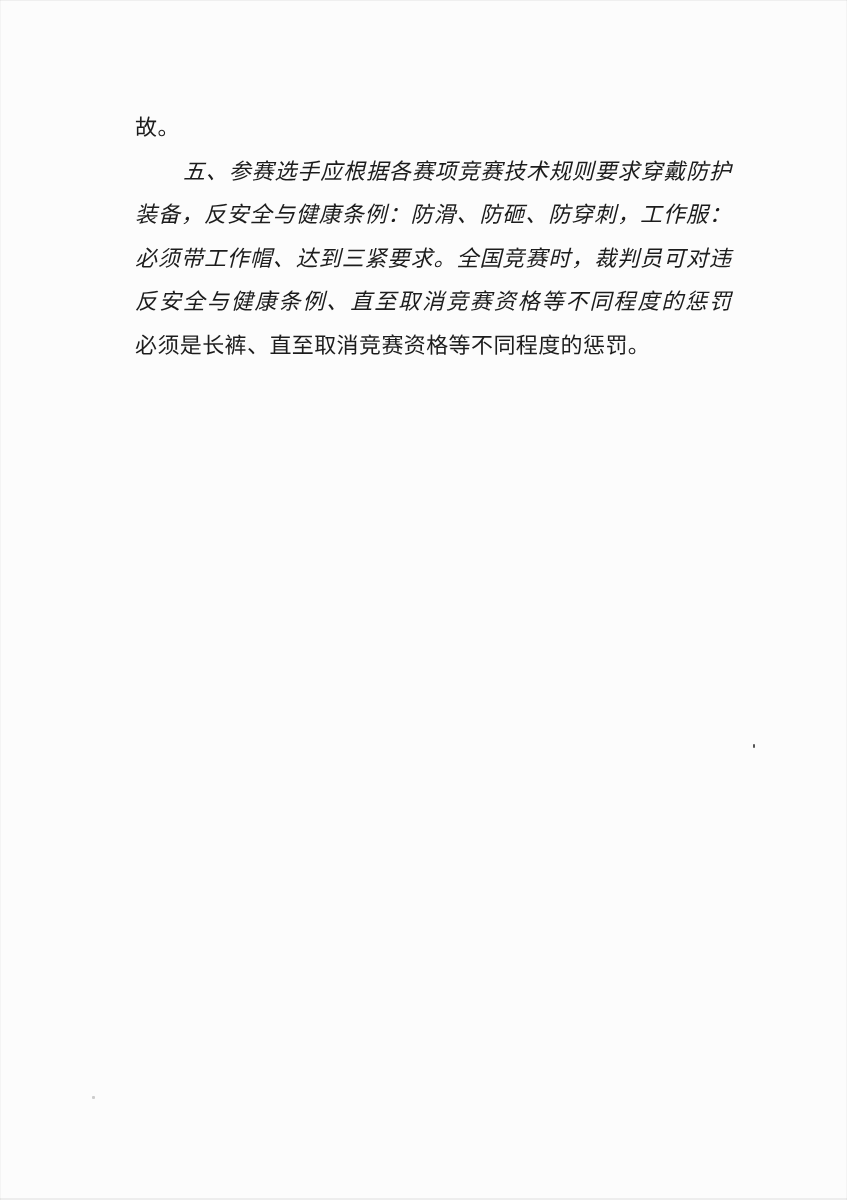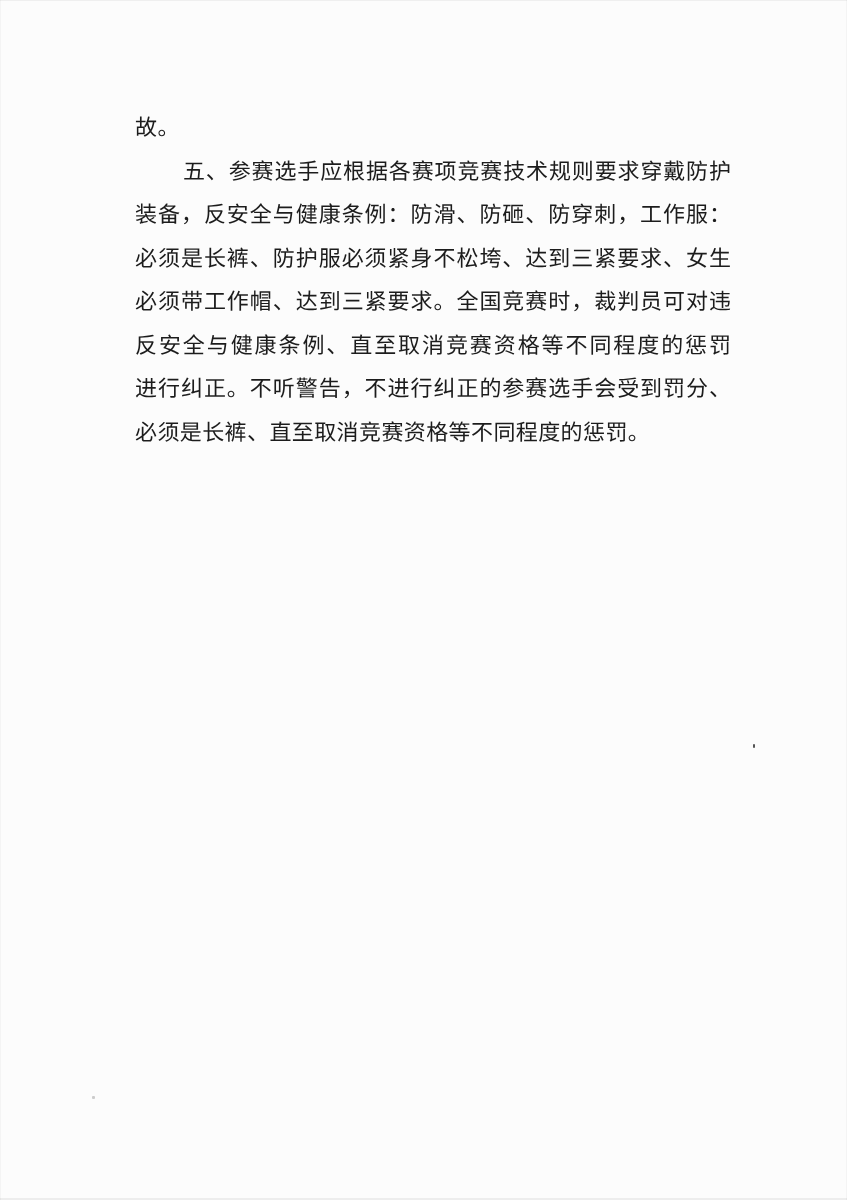--- a/index.html
+++ b/index.html
@@ -40,41 +40,40 @@
     white-space: nowrap;
     letter-spacing: 0.4px;
   }
   
   .line.fill {
     letter-spacing: 0;
     white-space: normal;
     text-align: justify;
     text-align-last: justify;
     word-break: keep-all;
+    font-style: italic;
   }
   
   .line.indent {
     text-indent: 48px;
   }
   .speck {
     position: absolute;
     border-radius: 1px;
   }
 </style>
 </head>
 <body>
 
 <div class="page">
   <div class="text-block">
       <div class="line">故。</div>
       <div class="line indent fill">五、参赛选手应根据各赛项竞赛技术规则要求穿戴防护</div>
       <div class="line fill">装备，反安全与健康条例：防滑、防砸、防穿刺，工作服：</div>
-      <div class="line fill">必须是长裤、防护服必须紧身不松垮、达到三紧要求、女生</div>
       <div class="line fill">必须带工作帽、达到三紧要求。全国竞赛时，裁判员可对违</div>
       <div class="line fill">反安全与健康条例、直至取消竞赛资格等不同程度的惩罚</div>
-      <div class="line fill">进行纠正。不听警告，不进行纠正的参赛选手会受到罚分、</div>
       <div class="line">必须是长裤、直至取消竞赛资格等不同程度的惩罚。</div>
     </div>
   <div>
       <div class="speck" style="left: 753px; top: 744px; width: 2px; height: 4px; background: rgb(85, 85, 85);"></div>
       <div class="speck" style="left: 92px; top: 1096px; width: 3px; height: 3px; background: rgb(204, 204, 204);"></div>
     </div>
 </div>
 
 </body></html>

